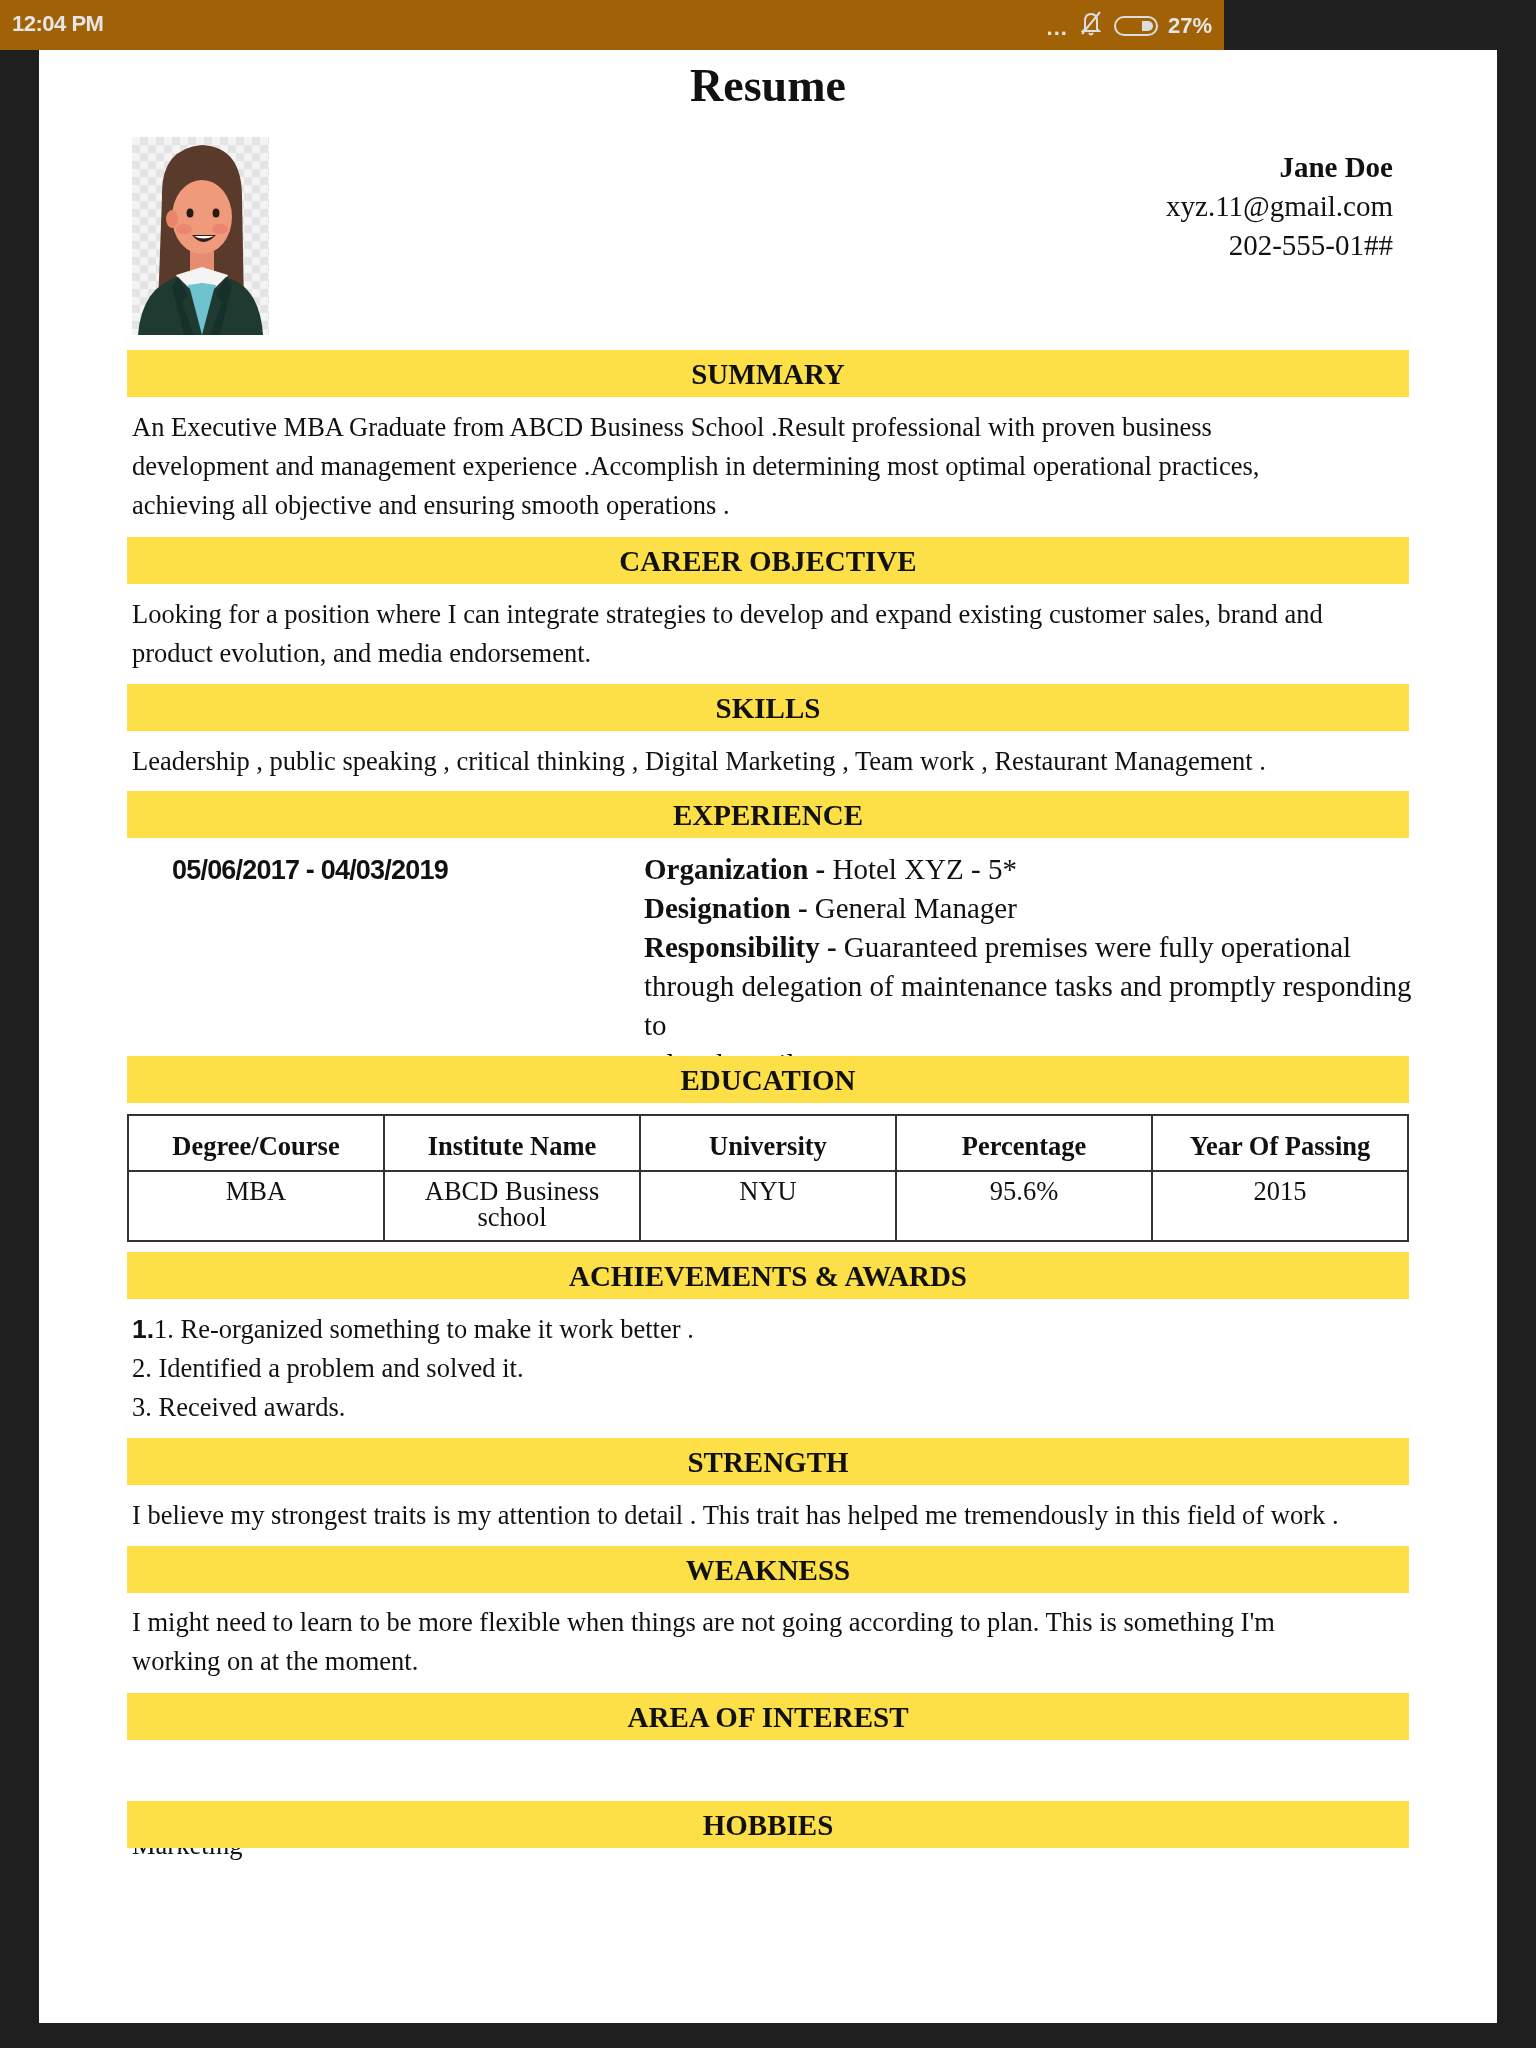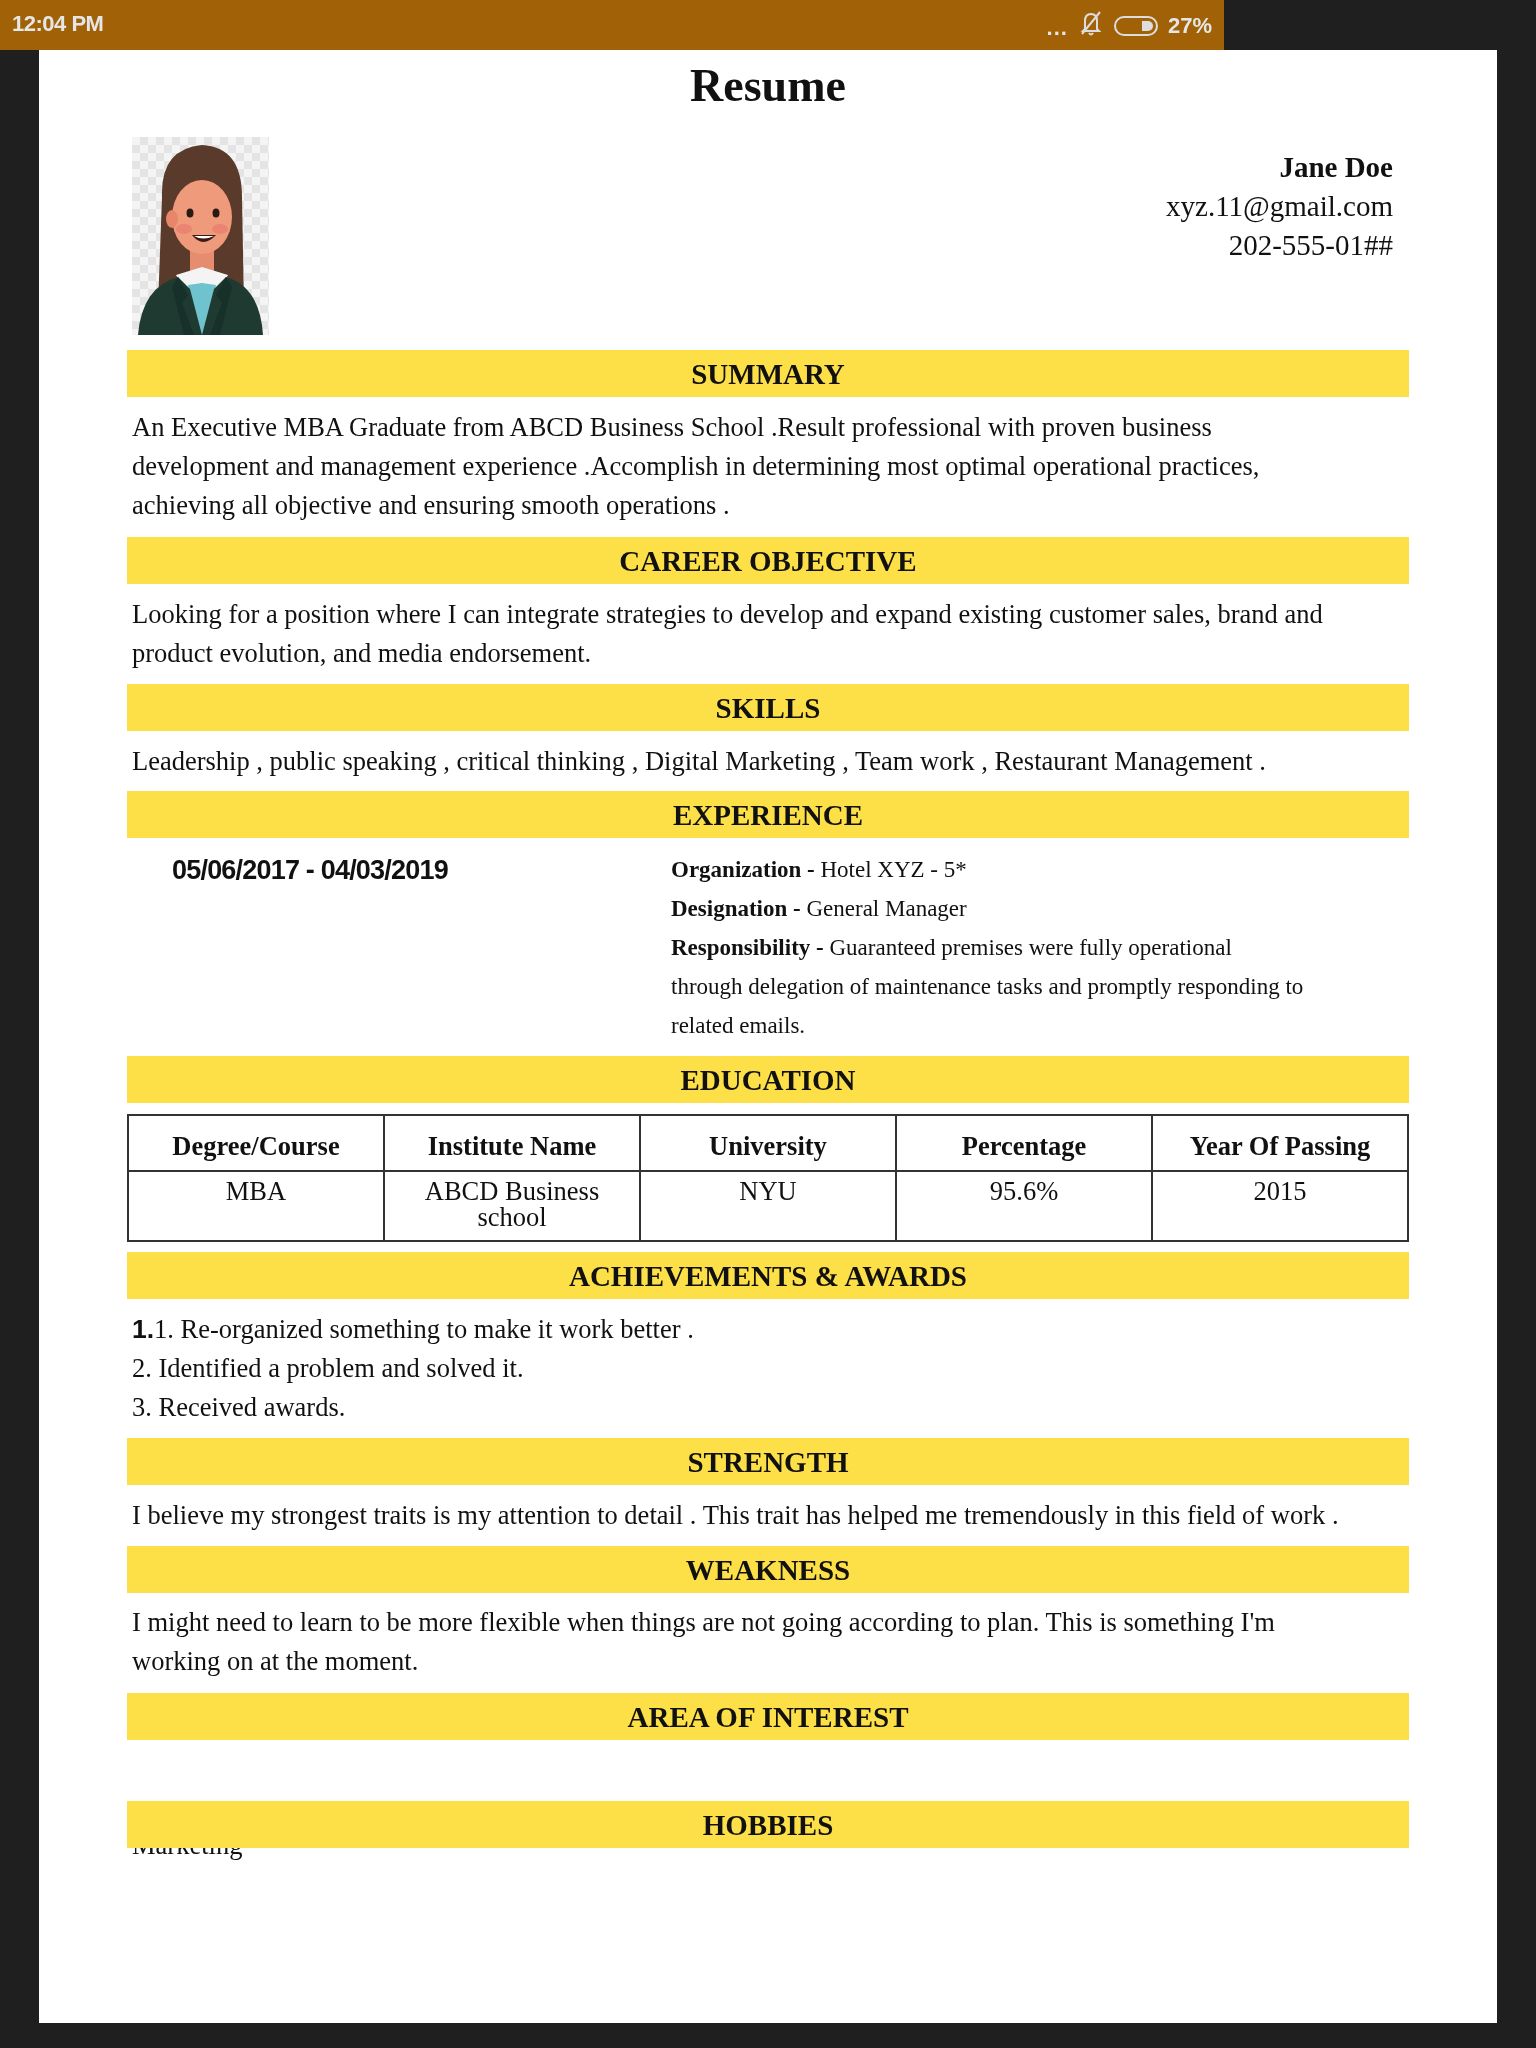--- a/index.html
+++ b/index.html
@@ -37,21 +37,21 @@
   .contact .name { font-weight: bold; }
   .bar {
     position: absolute; left: 88px; width: 1282px; height: 47px; background: #fde047;
     text-align: center; font-weight: bold; font-size: 29px; line-height: 49px;
   }
   .txt { position: absolute; left: 93px; width: 1270px; font-size: 26.5px; line-height: 39px; }
   .exp-date {
     position: absolute; left: 93px; top: 800px; font-family: "Liberation Sans", sans-serif;
     font-weight: bold; font-size: 27px; line-height: 40px; letter-spacing: -0.8px; margin-left: 40px;
   }
-  .exp-detail { position: absolute; left: 605px; top: 800px; width: 780px; font-size: 23px; line-height: 39px; margin-left: 27px; }
+  .exp-detail { position: absolute; left: 605px; top: 800px; width: 780px; font-size: 29px; line-height: 39px; }
   .exp-detail b { font-weight: bold; }
   table.edu {
     position: absolute; left: 88px; top: 1064px; width: 1282px; border-collapse: collapse; table-layout: fixed;
   }
   table.edu th, table.edu td {
     border: 2px solid #333; text-align: center; font-size: 26.5px; padding: 0;
   }
   table.edu th { height: 48px; font-weight: bold; line-height: 28px; padding-top: 6px; vertical-align: middle; border-radius: 25px; }
   table.edu td { height: 62px; vertical-align: top; line-height: 26px; padding-top: 6px; }
   .ach-item { display: block; }

